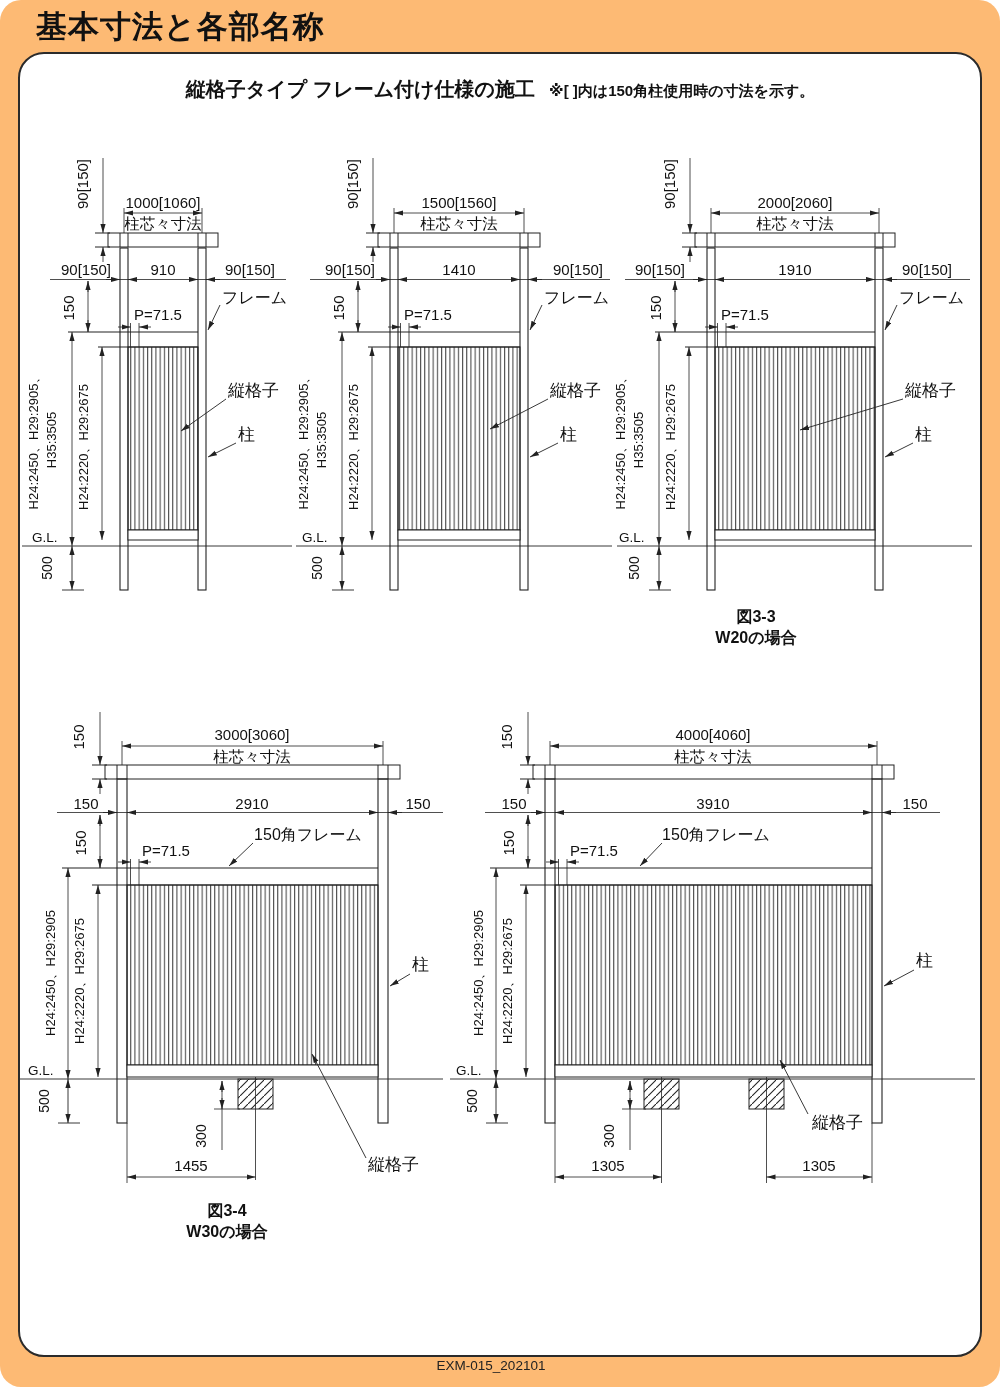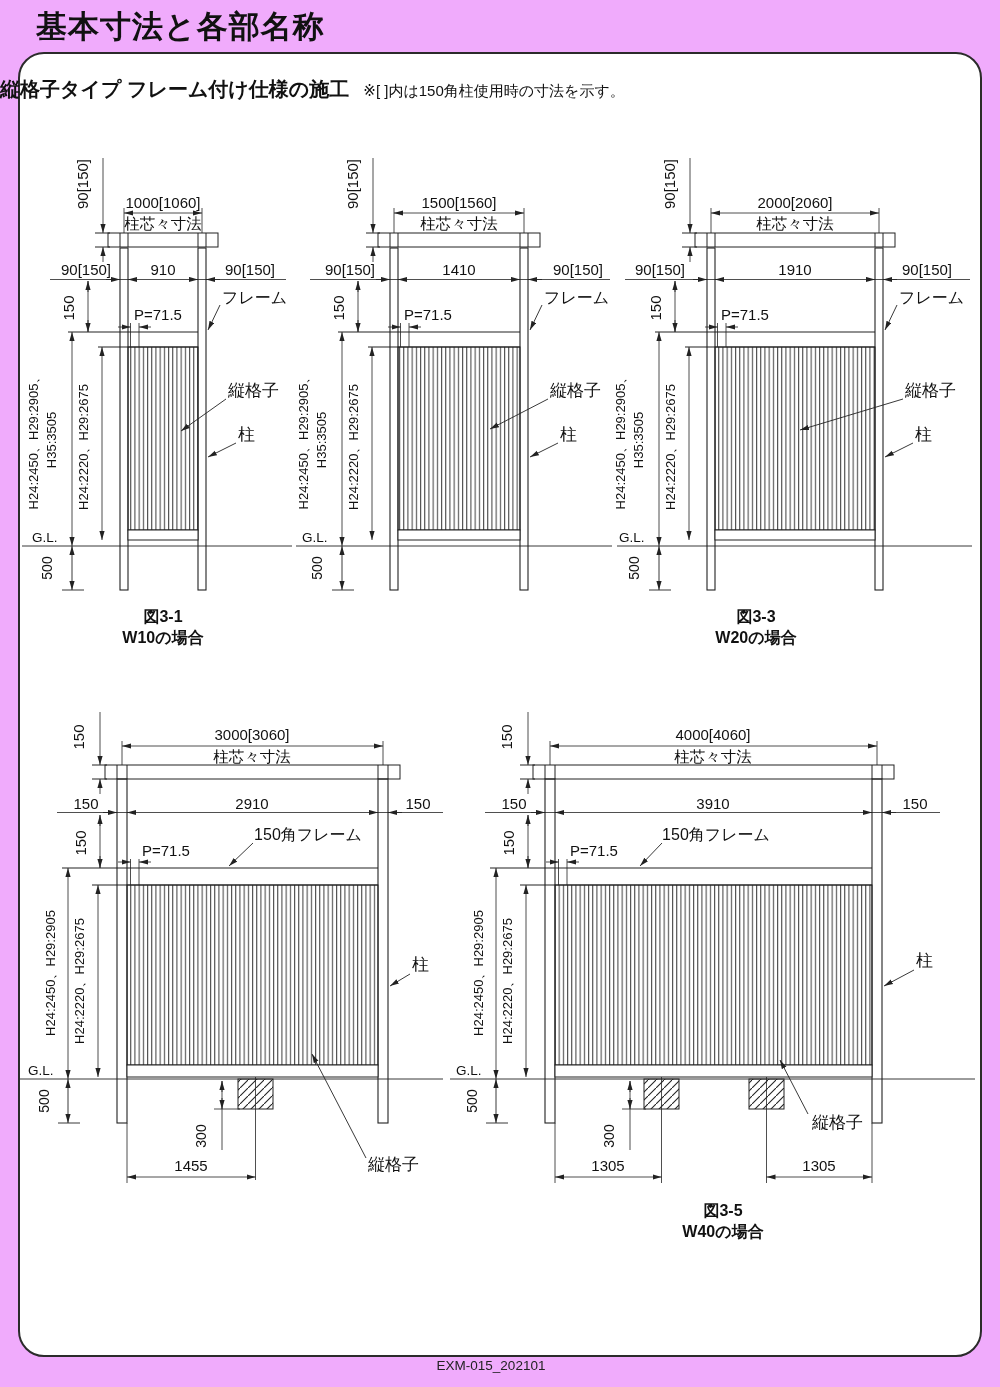--- a/index.html
+++ b/index.html
@@ -1,24 +1,24 @@
 <!DOCTYPE html>
 <html><head>
 <meta charset="utf-8">
 <style>
   html,body{margin:0;padding:0;background:#fff;}
-  .page{position:relative;width:1000px;height:1387px;background:#f0abfc;
-        font-family:"Liberation Sans","DejaVu Sans",sans-serif;color:#111;overflow:hidden;}
+  .page{position:relative;width:1000px;height:1387px;background:#fdba74;
+        font-family:"Liberation Sans","DejaVu Sans",sans-serif;color:#111;overflow:hidden;border-radius:21px;}
   .title{position:absolute;left:36px;top:6px;font-size:31px;font-weight:bold;letter-spacing:1px;color:#111;}
   .frame-box{position:absolute;left:18px;top:52px;width:960px;height:1301px;
              border:2px solid #2b2b2b;border-radius:26px;background:#fff;}
   .box-header{position:absolute;left:0;top:76px;width:100%;display:flex;
-              align-items:baseline;gap:14px;}
+              justify-content:center;align-items:baseline;gap:14px;}
   .box-header .main{font-size:20px;font-weight:bold;}
-  .box-header .note{font-size:15px;font-weight:normal;}
+  .box-header .note{font-size:15px;font-weight:bold;}
   svg.fig{position:absolute;overflow:visible;}
   svg text{fill:#111;font-family:"Liberation Sans","DejaVu Sans",sans-serif;}
   .caption{position:absolute;width:220px;text-align:center;font-weight:600;line-height:21px;}
   .caption .c1{font-size:16px;}
   .caption .c2{font-size:16px;}
   .footer{position:absolute;left:0;right:18px;top:1358px;text-align:center;font-size:13.5px;color:#222;}
   line,rect.k,path.k{stroke:#222;}
 </style>
 </head>
 <body>
@@ -473,27 +473,23 @@
     <text x="512" y="981" font-size="13" text-anchor="middle" transform="rotate(-90 512 981)">H24:2220、H29:2675</text>
     <text x="456" y="1075" font-size="13.5">G.L.</text>
     <text x="477" y="1101" font-size="14" text-anchor="middle" transform="rotate(-90 477 1101)">500</text>
     <text x="614" y="1136" font-size="14" text-anchor="middle" transform="rotate(-90 614 1136)">300</text>
     <text x="608" y="1171" font-size="15" text-anchor="middle">1305</text>
     <text x="819" y="1171" font-size="15" text-anchor="middle">1305</text>
     <text x="812" y="1128" font-size="17">縦格子</text>
     <text x="916" y="966" font-size="17">柱</text>
   </svg>
 
-  <div class="caption" style="left:53px;top:606px">
-    <div class="c1">図3-1</div>
-    <div class="c2">W10の場合</div>
-  </div>
   <div class="caption" style="left:646px;top:606px">
     <div class="c1">図3-3</div>
     <div class="c2">W20の場合</div>
   </div>
-  <div class="caption" style="left:613px;top:1200px">
-    <div class="c1">図3-5</div>
-    <div class="c2">W40の場合</div>
+  <div class="caption" style="left:117px;top:1200px">
+    <div class="c1">図3-4</div>
+    <div class="c2">W30の場合</div>
   </div>
 
   <div class="footer">EXM-015_202101</div>
 </div>
 
 </body></html>

